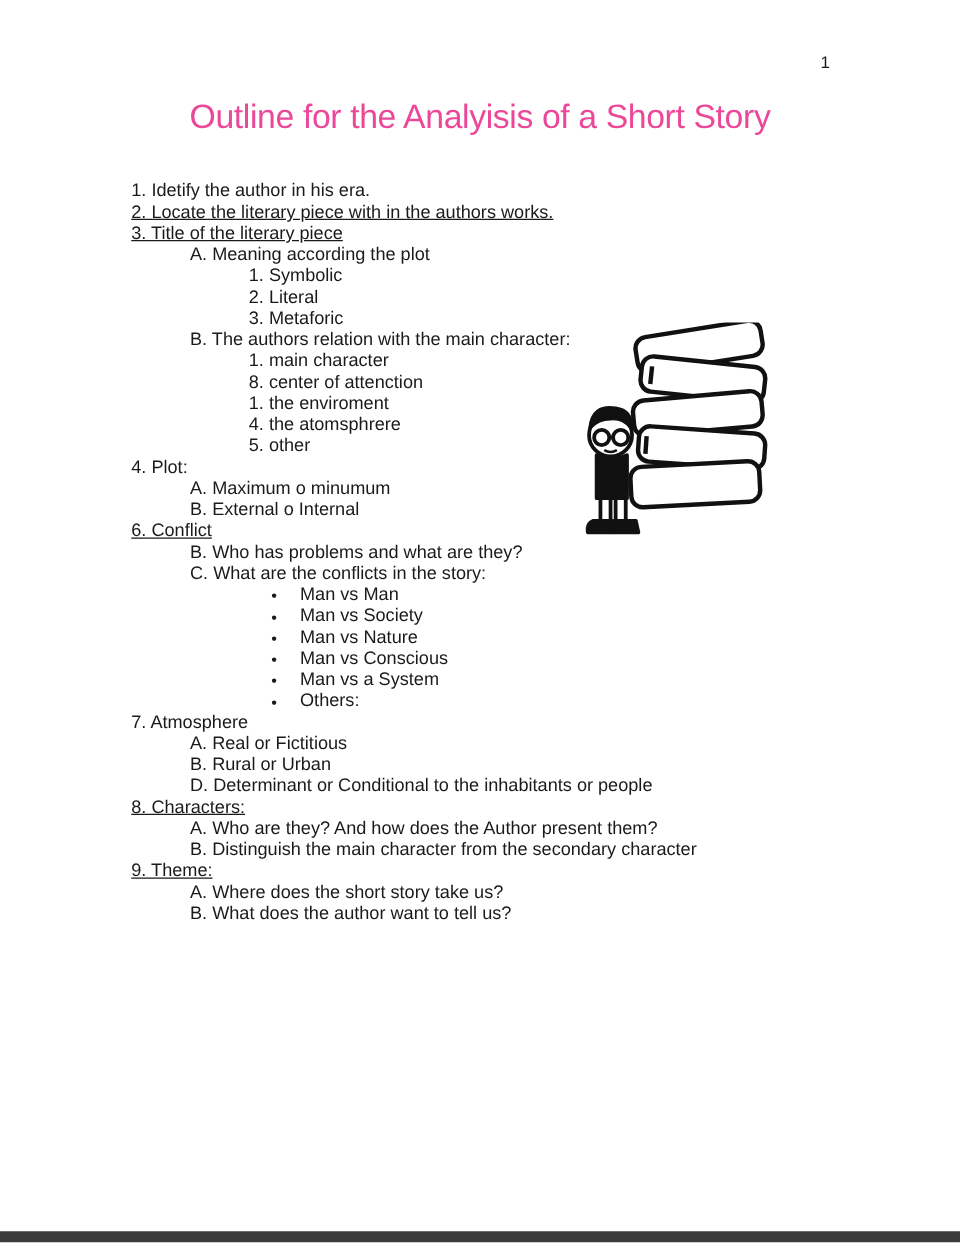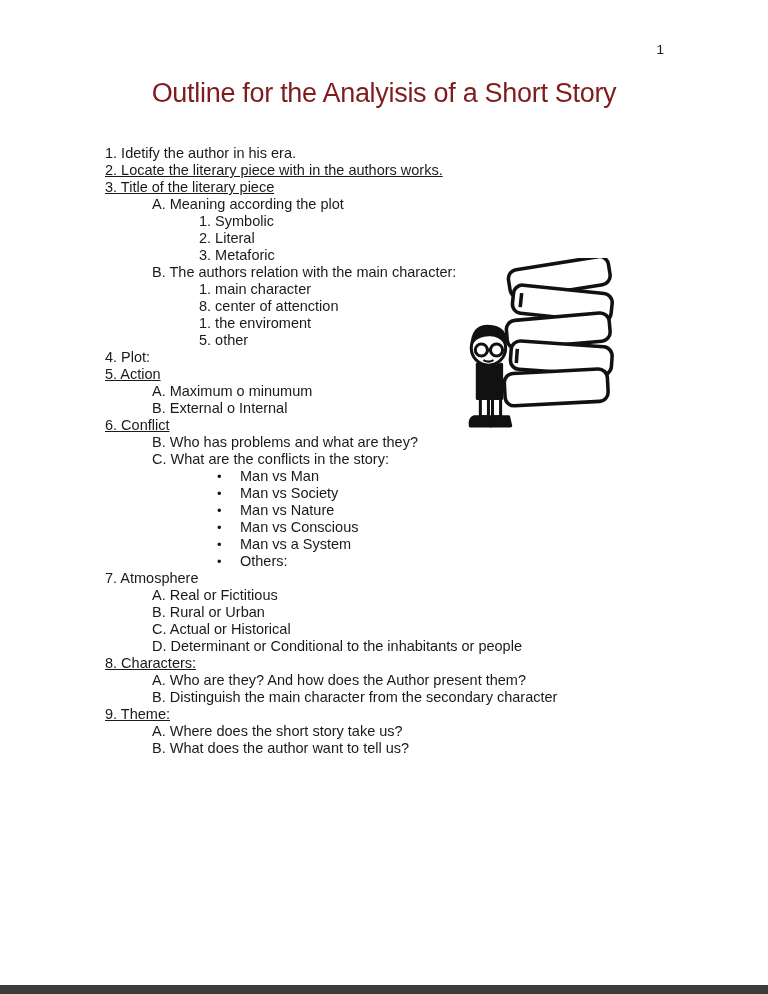--- a/index.html
+++ b/index.html
@@ -3,21 +3,21 @@
 <meta charset="utf-8">
 <style>
   html,body{margin:0;padding:0;}
   body{
     width:768px;height:994px;background:#ffffff;position:relative;overflow:hidden;
     font-family:"Liberation Sans",sans-serif;color:#1a1a1a;
   }
   .page-number{position:absolute;top:42px;right:104px;font-size:13.5px;}
   .title{
     padding-top:78px;text-align:center;font-size:27px;line-height:31px;
-    color:#7f1d1d;letter-spacing:-0.3px;
+    color:#ec4899;letter-spacing:-0.3px;
   }
   .content{margin:36px 0 0 105px;font-size:14.5px;}
   .line{line-height:17px;white-space:pre;}
   .l1{padding-left:47px;}
   .l2{padding-left:94px;}
   .gap{text-decoration:underline;}
   .bl{padding-left:112px;display:flex;align-items:center;}
   .bl .dot{width:23px;font-size:13px;}
   .clipart{position:absolute;left:450px;top:258px;width:172px;height:184px;}
   .footer-bar{position:absolute;left:0;bottom:0;width:768px;height:9px;background:#3b3b3b;}
@@ -36,40 +36,39 @@
     <div class="line l0 gap">2. Locate the literary piece with in the authors works.</div>
     <div class="line l0 gap">3. Title of the literary piece</div>
     <div class="line l1">A. Meaning according the plot</div>
     <div class="line l2">1. Symbolic</div>
     <div class="line l2">2. Literal</div>
     <div class="line l2">3. Metaforic</div>
     <div class="line l1">B. The authors relation with the main character:</div>
     <div class="line l2">1. main character</div>
     <div class="line l2">8. center of attenction</div>
     <div class="line l2">1. the enviroment</div>
+    <div class="line l2">4. the atomsphrere</div>
     <div class="line l2">5. other</div>
     <div class="line l0">4. Plot:</div>
-    <div class="line l0 gap">5. Action</div>
     <div class="line l1">A. Maximum o minumum</div>
     <div class="line l1">B. External o Internal</div>
     <div class="line l0 gap">6. Conflict</div>
     <div class="line l1">B. Who has problems and what are they?</div>
     <div class="line l1">C. What are the conflicts in the story:</div>
 
     <div class="line bl"><span class="dot">•</span><span>Man vs Man</span></div>
     <div class="line bl"><span class="dot">•</span><span>Man vs Society</span></div>
     <div class="line bl"><span class="dot">•</span><span>Man vs Nature</span></div>
     <div class="line bl"><span class="dot">•</span><span>Man vs Conscious</span></div>
     <div class="line bl"><span class="dot">•</span><span>Man vs a System</span></div>
     <div class="line bl"><span class="dot">•</span><span>Others:</span></div>
 
     <div class="line l0">7. Atmosphere</div>
     <div class="line l1">A. Real or Fictitious</div>
     <div class="line l1">B. Rural or Urban</div>
-    <div class="line l1">C. Actual or Historical</div>
     <div class="line l1">D. Determinant or Conditional to the inhabitants or people</div>
     <div class="line l0 gap">8. Characters:</div>
     <div class="line l1">A. Who are they? And how does the Author present them?</div>
     <div class="line l1">B. Distinguish the main character from the secondary character</div>
     <div class="line l0 gap">9. Theme:</div>
     <div class="line l1">A. Where does the short story take us?</div>
     <div class="line l1">B. What does the author want to tell us?</div>
   </div>
 
   <svg class="clipart" viewBox="0 0 170 180" xmlns="http://www.w3.org/2000/svg">

